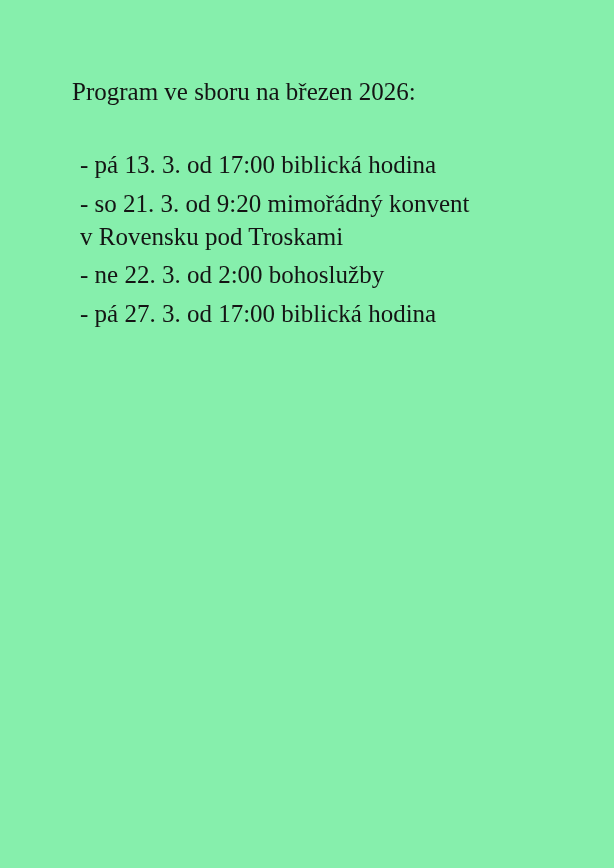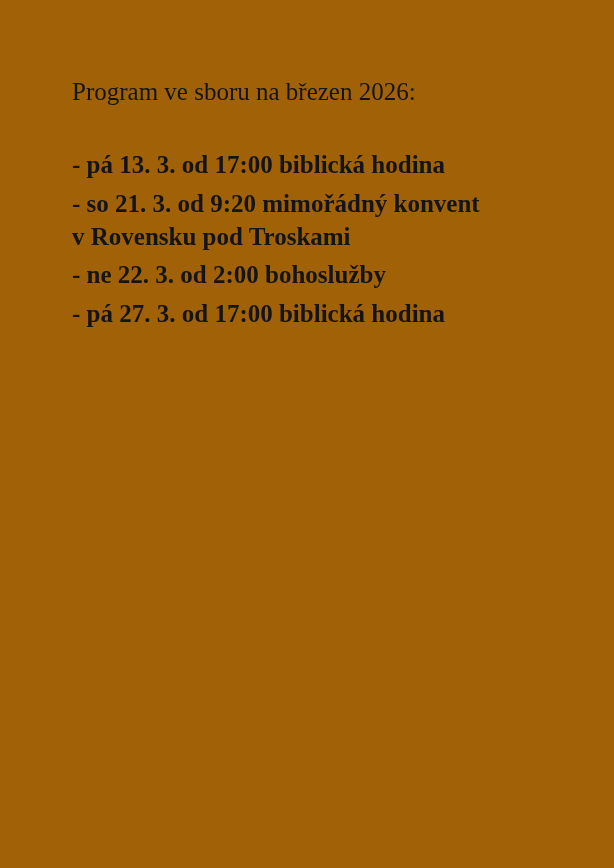--- a/index.html
+++ b/index.html
@@ -4,42 +4,41 @@
 <style>
   html, body {
     margin: 0;
     padding: 0;
     background: #ffffff;
   }
   .page {
     position: relative;
     width: 614px;
     height: 868px;
-    background: #a16207;
+    background: #86efac;
     overflow: hidden;
     font-family: "Liberation Serif", "DejaVu Serif", serif;
     color: #141414;
   }
   .content {
     position: absolute;
     left: 72px;
     top: 75px;
     right: 60px;
   }
   .doc-title {
     font-size: 25px;
     font-weight: normal;
     line-height: 33px;
     margin: 0 0 40px 0;
     letter-spacing: 0;
   }
   .program-list {
-    margin: 0;
+    margin: 8px;
     padding: 0;
-    font-weight: bold;
   }
   .program-item {
     font-size: 25px;
     line-height: 33px;
     margin: 0 0 5.5px 0;
     white-space: pre-line;
   }
 </style>
 </head>
 <body>

